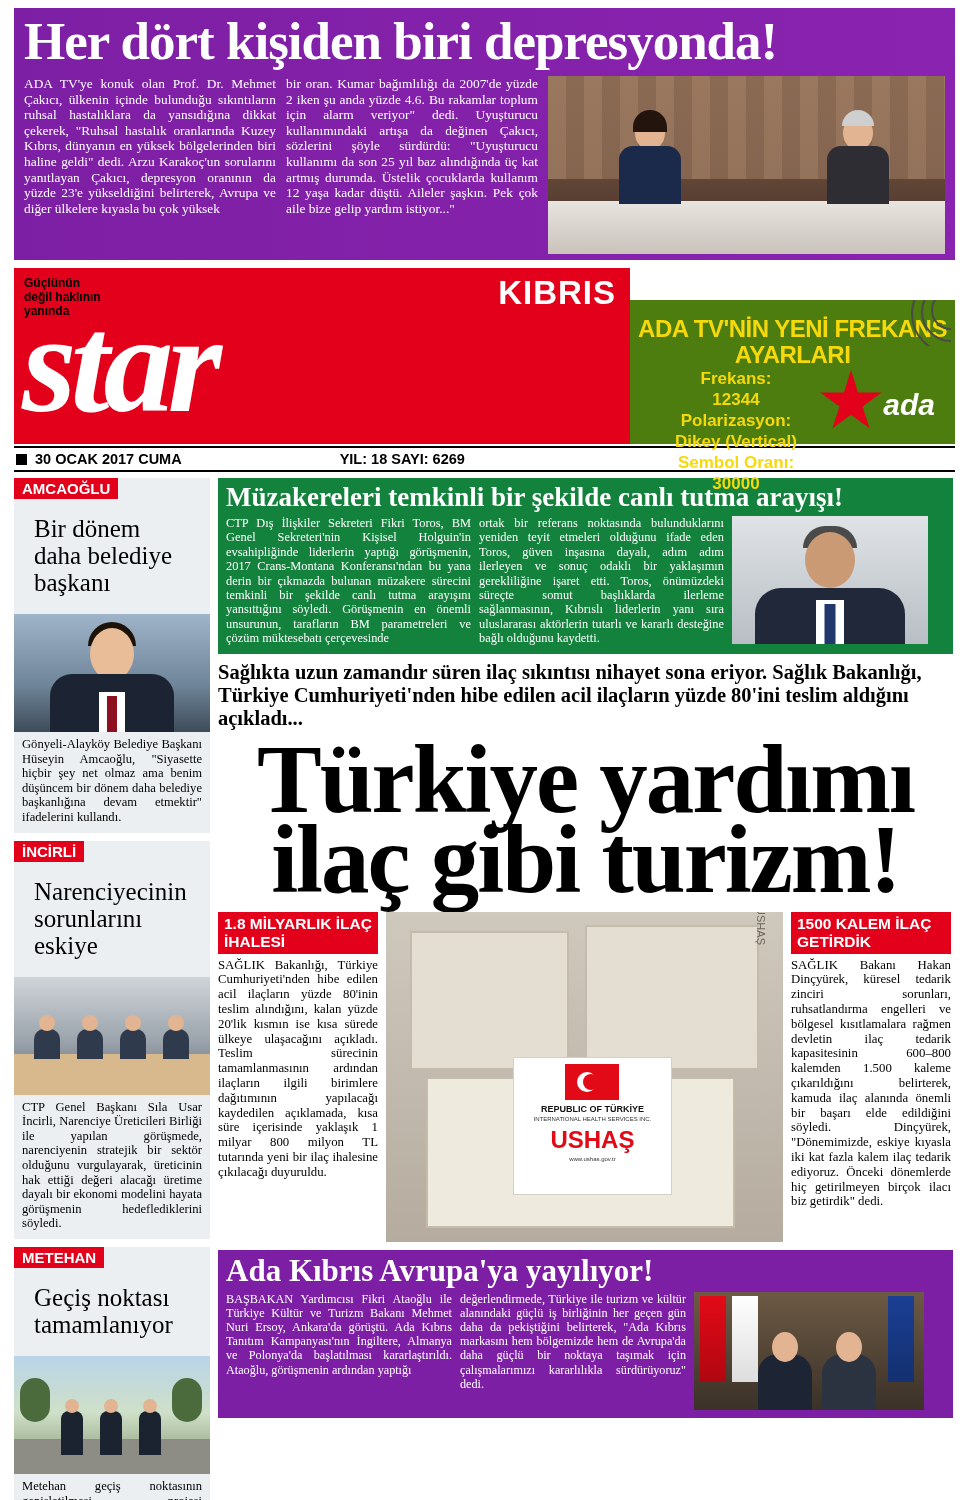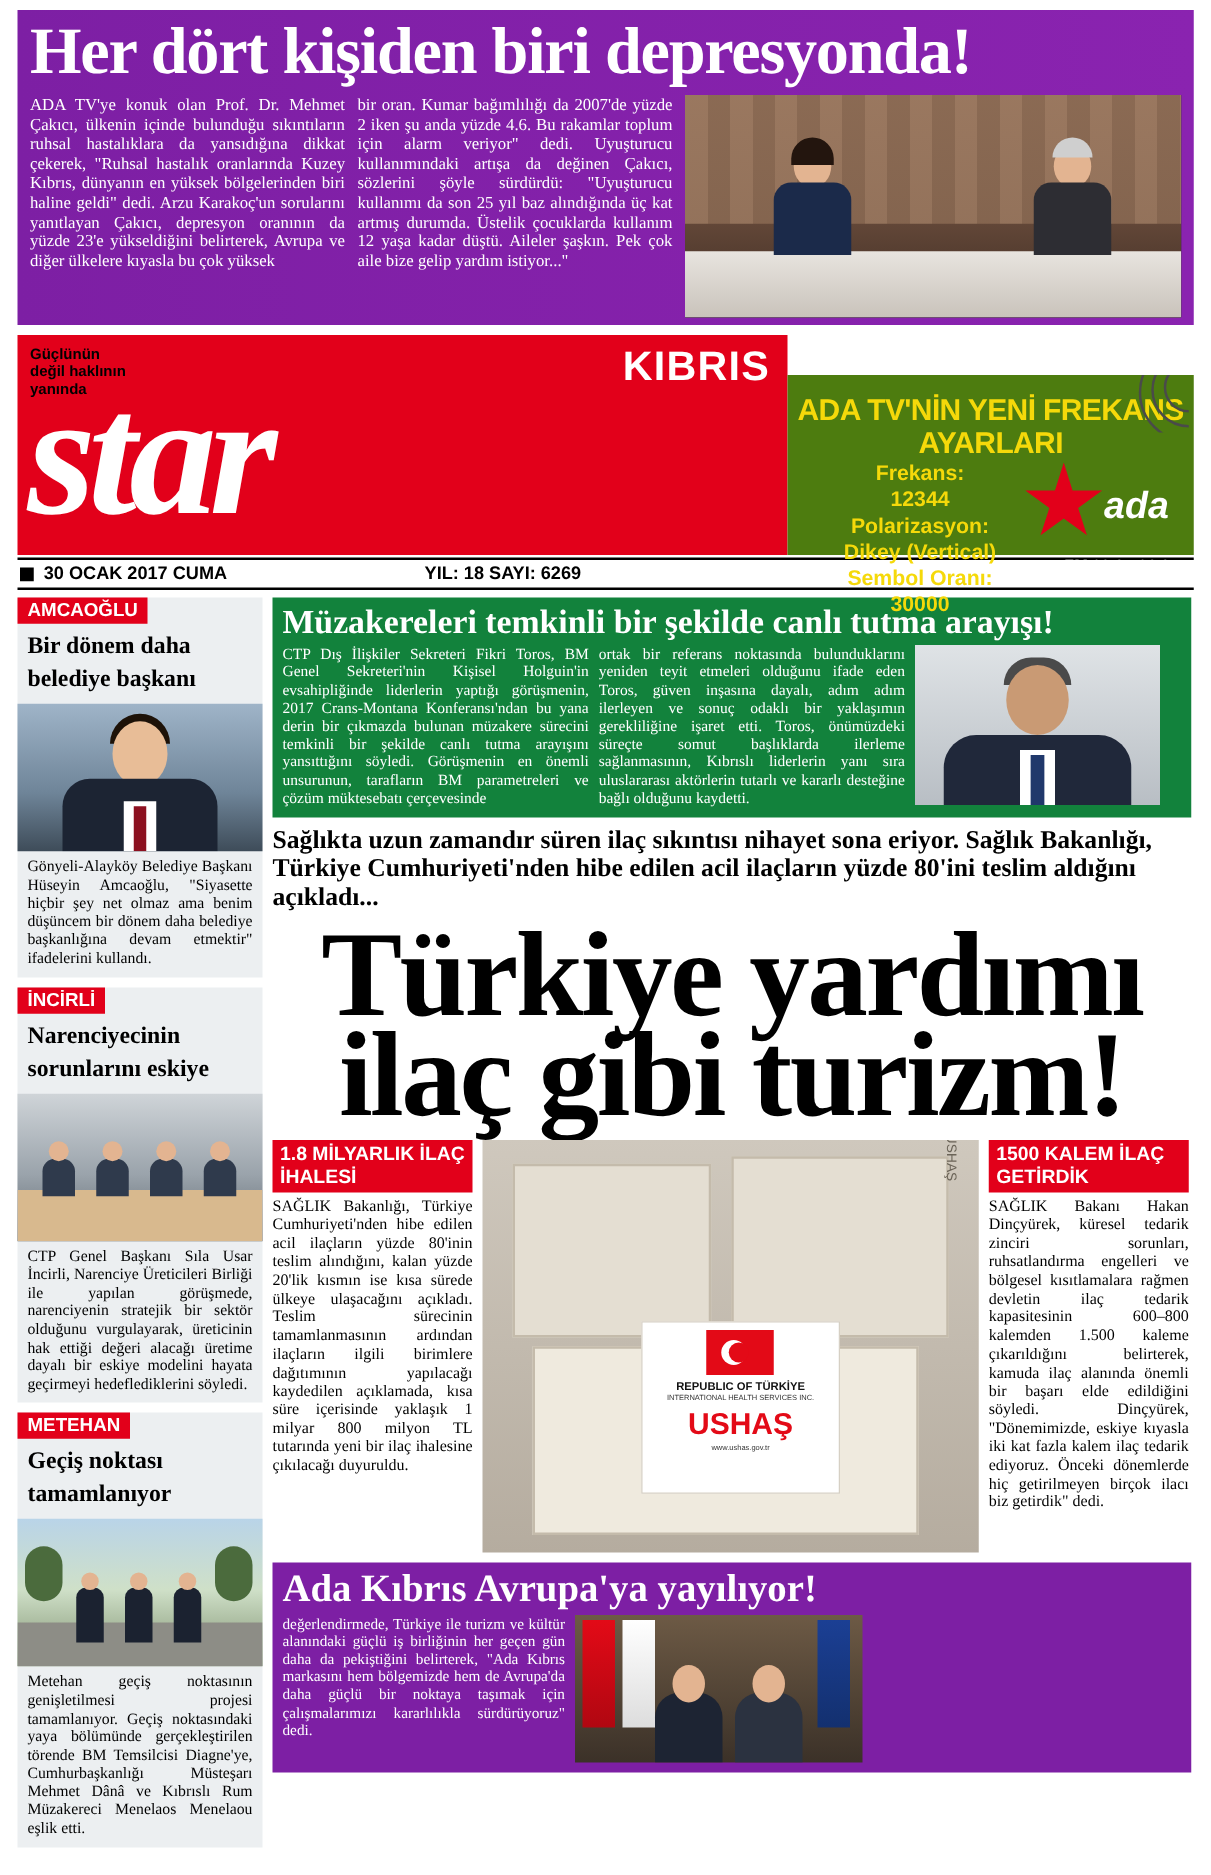--- a/index.html
+++ b/index.html
@@ -134,22 +134,22 @@
   .col-left { width:196px; }
   .col-right { width:735px; }
 
   
   .tag {
     background:#e2001a; color:#fff; font-family:"Liberation Sans",sans-serif;
     font-weight:bold; font-size:15px; padding:2px 8px; display:inline-block;
   }
   .lbox { background:#eceff1; margin-bottom:8px; }
   .lbox h3 {
-    margin:0; padding:4px 8px 6px 8px; font-family:"Liberation Serif",serif;
-    font-weight:bold; font-size:19px; line-height:27px;
+    margin:12px; padding:4px 8px 6px 8px; font-family:"Liberation Serif",serif;
+    font-weight:normal; font-size:25px; line-height:27px;
   }
   .lbox p {
     margin:0; padding:5px 8px 8px 8px; font-size:12.6px; line-height:14.6px; text-align:justify;
   }
   .lphoto { width:100%; height:118px; overflow:hidden; position:relative; }
 
   .photo-man {
     background:linear-gradient(180deg,#9fb4c8 0%, #6f8599 60%, #3e4c59 100%);
   }
   .photo-man .head{ position:absolute; left:50%; top:14px; transform:translateX(-50%); width:44px; height:52px; border-radius:22px/26px; background:#e8bd97;}
@@ -338,21 +338,21 @@
       <div class="lbox">
         <div class="tag">İNCİRLİ</div>
         <h3>Narenciyecinin sorunlarını eskiye</h3>
         <div class="lphoto photo-meeting">
           <div class="tbl"></div>
           <div class="p" style="left:10%"></div>
           <div class="p" style="left:32%"></div>
           <div class="p" style="left:54%"></div>
           <div class="p" style="left:76%"></div>
         </div>
-        <p>CTP Genel Başkanı Sıla Usar İncirli, Narenciye Üreticileri Birliği ile yapılan görüşmede, narenciyenin stratejik bir sektör olduğunu vurgulayarak, üreticinin hak ettiği değeri alacağı üretime dayalı bir eskiye modelini hayata geçirmeyi hedeflediklerini söyledi.</p>
+        <p>CTP Genel Başkanı Sıla Usar İncirli, Narenciye Üreticileri Birliği ile yapılan görüşmede, narenciyenin stratejik bir sektör olduğunu vurgulayarak, üreticinin hak ettiği değeri alacağı üretime dayalı bir ekonomi modelini hayata görüşmenin hedeflediklerini söyledi.</p>
       </div>
 
       <div class="lbox">
         <div class="tag">METEHAN</div>
         <h3>Geçiş noktası tamamlanıyor</h3>
         <div class="lphoto photo-outdoor">
           <div class="road"></div>
           <div class="tree" style="left:6px"></div>
           <div class="tree" style="right:8px"></div>
           <div class="fig" style="left:24%"></div>
@@ -410,20 +410,21 @@
         <div class="lc">
           <div class="redbar">1500 KALEM İLAÇ GETİRDİK</div>
           <p>SAĞLIK Bakanı Hakan Dinçyürek, küresel tedarik zinciri sorunları, ruhsatlandırma engelleri ve bölgesel kısıtlamalara rağmen devletin ilaç tedarik kapasitesinin 600–800 kalemden 1.500 kaleme çıkarıldığını belirterek, kamuda ilaç alanında önemli bir başarı elde edildiğini söyledi. Dinçyürek, "Dönemimizde, eskiye kıyasla iki kat fazla kalem ilaç tedarik ediyoruz. Önceki dönemlerde hiç getirilmeyen birçok ilacı biz getirdik" dedi.</p>
         </div>
       </div>
 
       <div class="purple-band">
         <h2>Ada Kıbrıs Avrupa'ya yayılıyor!</h2>
       </div>
       <div class="purple-body">
+        <div class="txt">BAŞBAKAN Yardımcısı Fikri Ataoğlu ile Türkiye Kültür ve Turizm Bakanı Mehmet Nuri Ersoy, Ankara'da görüştü. Ada Kıbrıs Tanıtım Kampanyası'nın İngiltere, Almanya ve Polonya'da başlatılması kararlaştırıldı. Ataoğlu, görüşmenin ardından yaptığı</div>
         <div class="txt">değerlendirmede, Türkiye ile turizm ve kültür alanındaki güçlü iş birliğinin her geçen gün daha da pekiştiğini belirterek, "Ada Kıbrıs markasını hem bölgemizde hem de Avrupa'da daha güçlü bir noktaya taşımak için çalışmalarımızı kararlılıkla sürdürüyoruz" dedi.</div>
         <div class="ph-box photo-flags">
           <div class="fl f1"></div>
             <div class="fl f2"></div>
             <div class="fl f3"></div>
           <div class="m m1"></div>
             <div class="m m2"></div>
         </div>
       </div>
 

